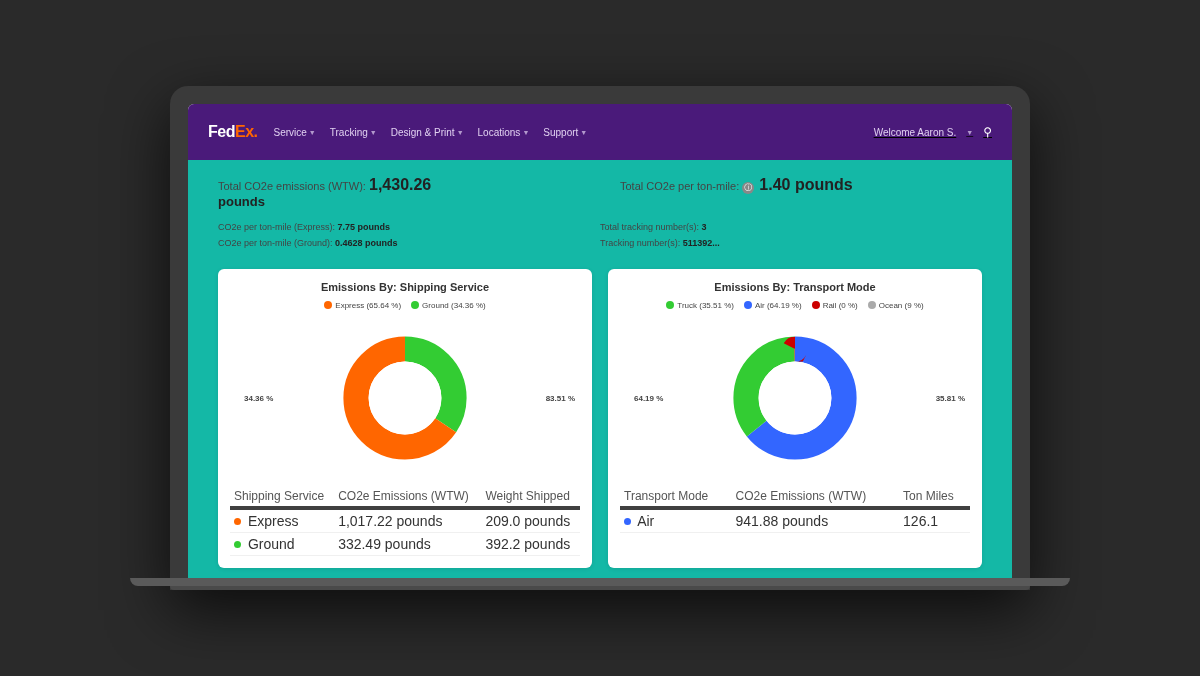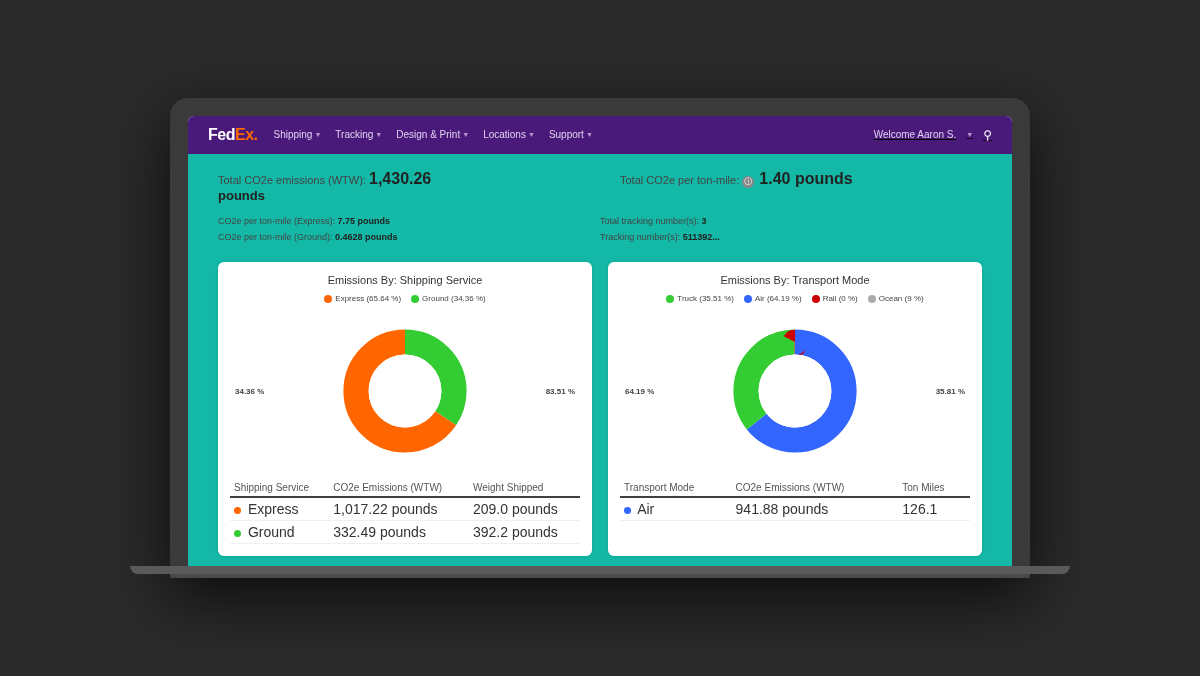--- a/index.html
+++ b/index.html
@@ -26,21 +26,21 @@
       overflow: hidden;
       width: 100%;
     }
 
     
     .nav {
       background: #4a1a7a;
       padding: 0 20px;
       display: flex;
       align-items: center;
-      height: 38px;
+      height: 56px;
       gap: 16px;
     }
 
     .nav-logo {
       font-size: 16px;
       font-weight: bold;
       color: white;
       letter-spacing: -0.5px;
     }
     .nav-logo span.fed { color: #fff; }
@@ -165,21 +165,21 @@
       border-radius: 6px;
       padding: 12px;
       box-shadow: 0 1px 4px rgba(0,0,0,0.1);
     }
 
     .chart-title {
       font-size: 11px;
       color: #333;
       text-align: center;
       margin-bottom: 8px;
-      font-weight: normal;
+      font-weight: bold;
     }
 
     .chart-legend {
       display: flex;
       gap: 10px;
       justify-content: center;
       margin-bottom: 8px;
       flex-wrap: wrap;
     }
 
@@ -208,21 +208,21 @@
     }
 
     
     .donut-svg {
       width: 140px;
       height: 140px;
     }
 
     .chart-label-left {
       position: absolute;
-      left: 5px;
+      left: 14px;
       top: 50%;
       transform: translateY(-50%);
       font-size: 8px;
       color: #444;
       font-weight: bold;
     }
 
     .chart-label-right {
       position: absolute;
       right: 5px;
@@ -234,25 +234,25 @@
     }
 
     
     .chart-table {
       width: 100%;
       border-collapse: collapse;
       margin-top: 6px;
     }
 
     .chart-table th {
-      font-size: 10px;
+      font-size: 12px;
       color: #555;
       text-align: left;
       padding: 3px 4px;
-      border-bottom: 2px solid #404040;
+      border-bottom: 4px solid #404040;
       font-weight: normal;
     }
 
     .chart-table td {
       font-size: 14px;
       color: #333;
       padding: 3px 4px;
       border-bottom: 1px solid #f0f0f0;
     }
 
@@ -290,21 +290,21 @@
 
 <div class="laptop-outer">
   <div class="screen">
 
     <nav class="nav">
       <div class="nav-logo">
         <span class="fed">Fed</span><span class="ex">Ex</span><span class="dot">.</span>
       </div>
       <div class="nav-links">
         <span class="nav-link">
-          <span>Shipping</span>
+          <span>Service</span>
           <span class="chevron">▼</span>
         </span>
         <span class="nav-link">
           <span>Tracking</span>
           <span class="chevron">▼</span>
         </span>
         <span class="nav-link">
           <span>Design &amp; Print</span>
           <span class="chevron">▼</span>
         </span>

